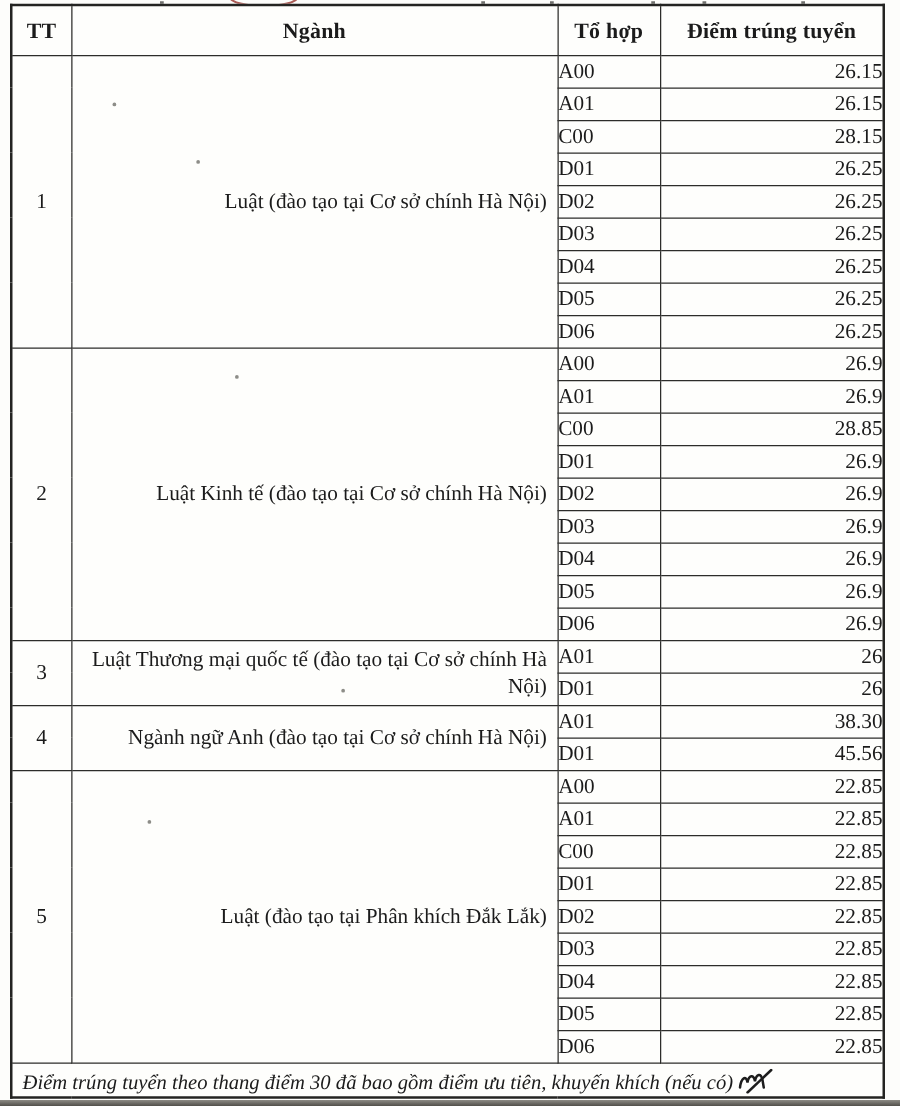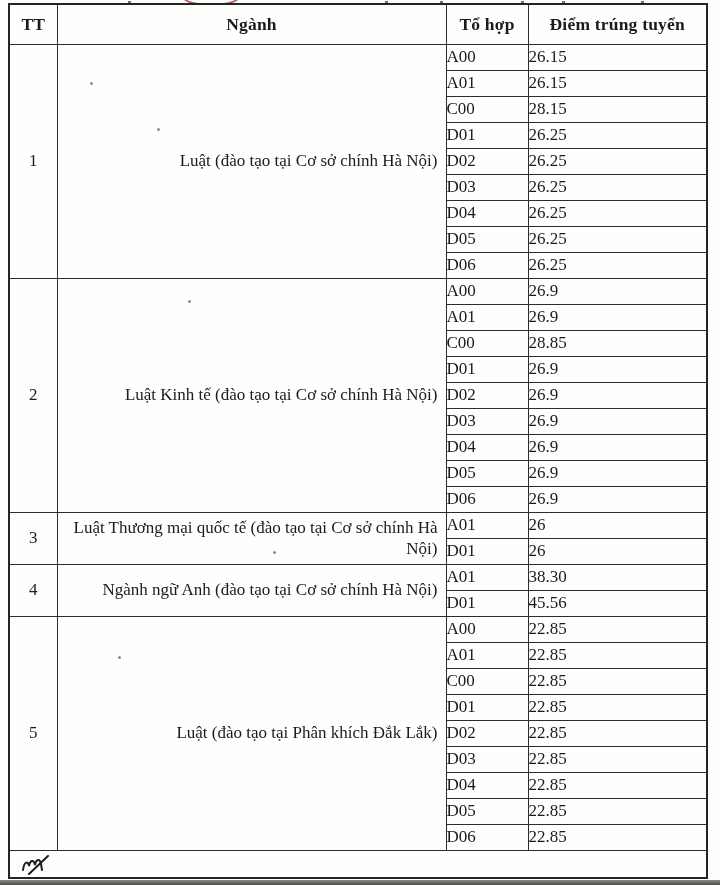--- a/index.html
+++ b/index.html
@@ -29,21 +29,21 @@
   table.doc, table.doc th, table.doc td { border:1.5px solid #2c2c2a; }
   table.doc { border:2px solid #242422; }
   thead th {
     height:40px; font-weight:bold; font-size:17.5px; text-align:center;
     letter-spacing:0.2px;
   }
   td { font-size:17px; vertical-align:middle; }
   td.tt    { text-align:center; }
   td.nganh { text-align:right; padding:2px 8px 2px 12px; line-height:1.25; }
   td.combo { text-align:left; height:26px; }
-  td.score { text-align:left;margin-left:39px; }
+  td.score { text-align:right;margin-left:39px; }
   tfoot td {
     height:22px; font-style:italic; font-size:16.5px;
     padding:0 4px 1px 8px; white-space:nowrap; overflow:hidden;
   }
   .sig { position:relative; top:4px; margin-left:3px; }
 
   
   .speck { position:absolute; width:3px; height:3px; background:#8d8d88; border-radius:50%; }
 
   
@@ -212,21 +212,21 @@
         <td class="score">22.85</td>
       </tr>
       <tr>
         <td class="combo">D06</td>
         <td class="score">22.85</td>
       </tr>
     </tbody>
   <tfoot>
     <tr>
       <td colspan="4">
-        <svg class="sig" width="30" height="20" viewBox="0 0 30 20">
+        <span>Điểm trúng tuyển theo thang điểm 30 đã bao gồm điểm ưu tiên, khuyến khích (nếu có)</span><svg class="sig" width="30" height="20" viewBox="0 0 30 20">
           <path d="M2,15 C3,7 7,5 8,11 C9,5 13,4 14,10 C15,4 19,3 20,9 L21,15" stroke="#1d1d1d" stroke-width="2" fill="none" stroke-linecap="round"></path>
           <path d="M8,19 L27,1" stroke="#1d1d1d" stroke-width="2" fill="none" stroke-linecap="round"></path>
         </svg>
       </td>
     </tr>
   </tfoot>
 </table>
 
 <div class="speck" style="left:90px;top:82px"></div>
 <div class="speck" style="left:157px;top:128px"></div>

